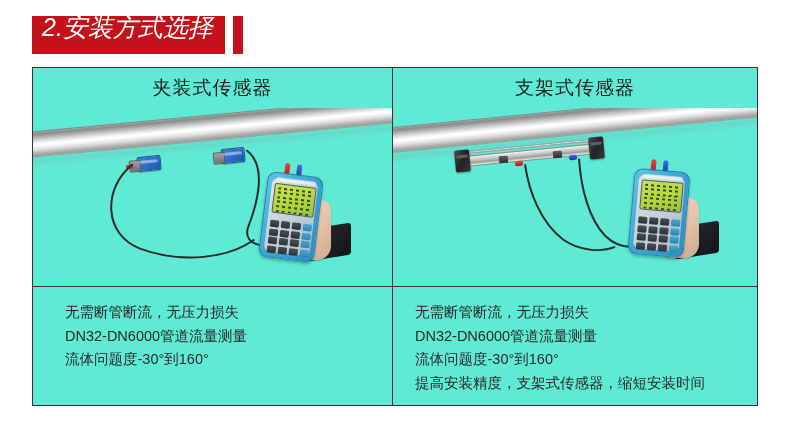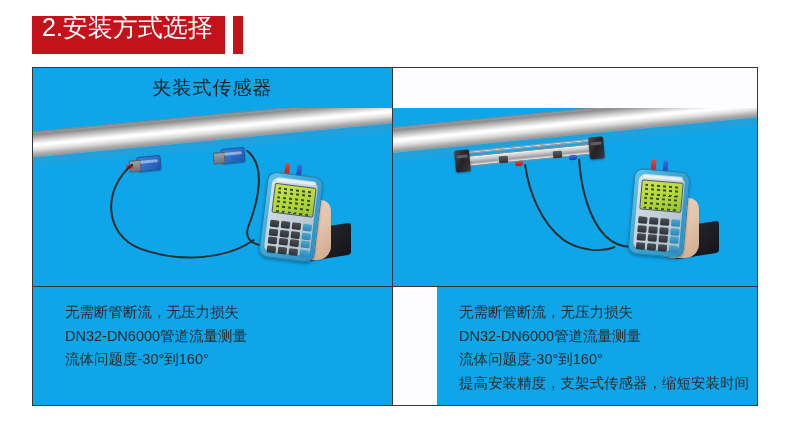--- a/index.html
+++ b/index.html
@@ -19,41 +19,42 @@
   #title-bar-main {
     background: #c4121a;
     height: 38px;
     padding: 0 12px 16px 10px;
     display: flex; align-items: center;
     color: #ffffff;
     font-size: 25px;
     letter-spacing: 0px;
     line-height: 1;
     white-space: nowrap;
+    font-style: italic;
   }
   #title-bar-tick {
     width: 10px; height: 38px;
     background: #c4121a;
     margin-left: 8px;
   }
 
   
   #table-box {
     position: absolute; left: 32px; top: 67px;
     width: 726px; height: 339px;
     border: 1.5px solid #3b3432;
     background: #fdfdff;
     display: flex; flex-direction: column;
   }
   .tbl-row { display: flex; width: 100%; }
   #row-header { height: 42px; }
   #row-image  { height: 190px; }
-  #row-text   { flex: 1; gap: 44px; }
-
-  .cell { position: relative; overflow: hidden; background: #0ea5e9; }
+  #row-text   { flex: 1; }
+
+  .cell { position: relative; overflow: hidden; background: #5eead4; }
   .cell-left  { width: 360px; border-right: 1.5px solid #3b3432; }
   .cell-right { flex: 1; }
 
   #row-image .cell, #row-header .cell { border-bottom: 0; }
   #row-image { border-bottom: 1.5px solid #3b3432; }
 
   .cell-header {
     display: flex; align-items: center; justify-content: center;
     font-size: 19px; color: #1c1c1c; letter-spacing: 1px;
   }
@@ -234,20 +235,21 @@
 
   <div id="title-banner">
     <div id="title-bar-main">2.安装方式选择</div>
     <div id="title-bar-tick"></div>
   </div>
 
   <div id="table-box">
 
     <div class="tbl-row" id="row-header">
       <div class="cell cell-left cell-header">夹装式传感器</div>
+      <div class="cell cell-right cell-header">支架式传感器</div>
     </div>
 
     <div class="tbl-row" id="row-image">
 
       <div class="cell cell-left">
         <div class="scene">
 
           <div class="pipe" style="left:-6px; top:24px; width:380px; transform: rotate(-5.4deg);"></div>
           <div class="pipe-shadow" style="left:-6px; top:52px; width:380px; transform: rotate(-5.4deg);"></div>
 

